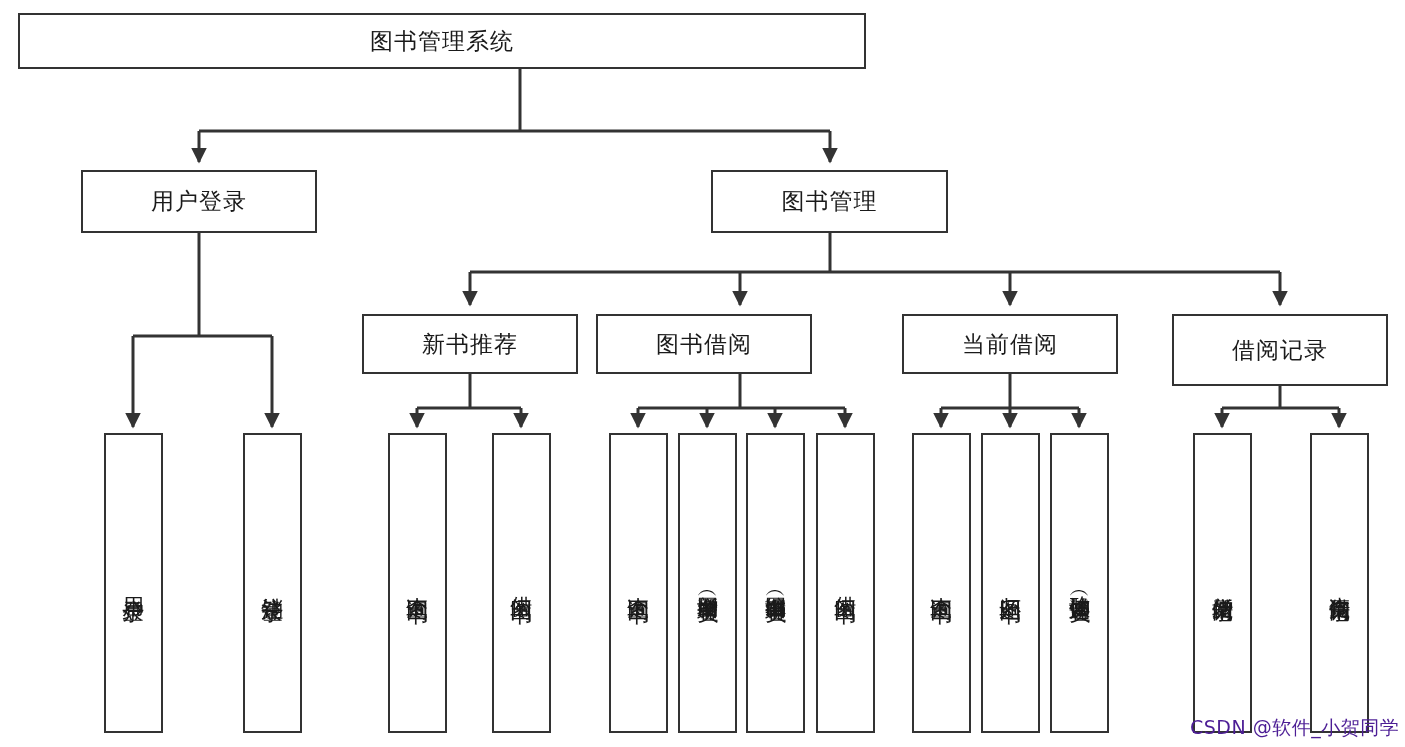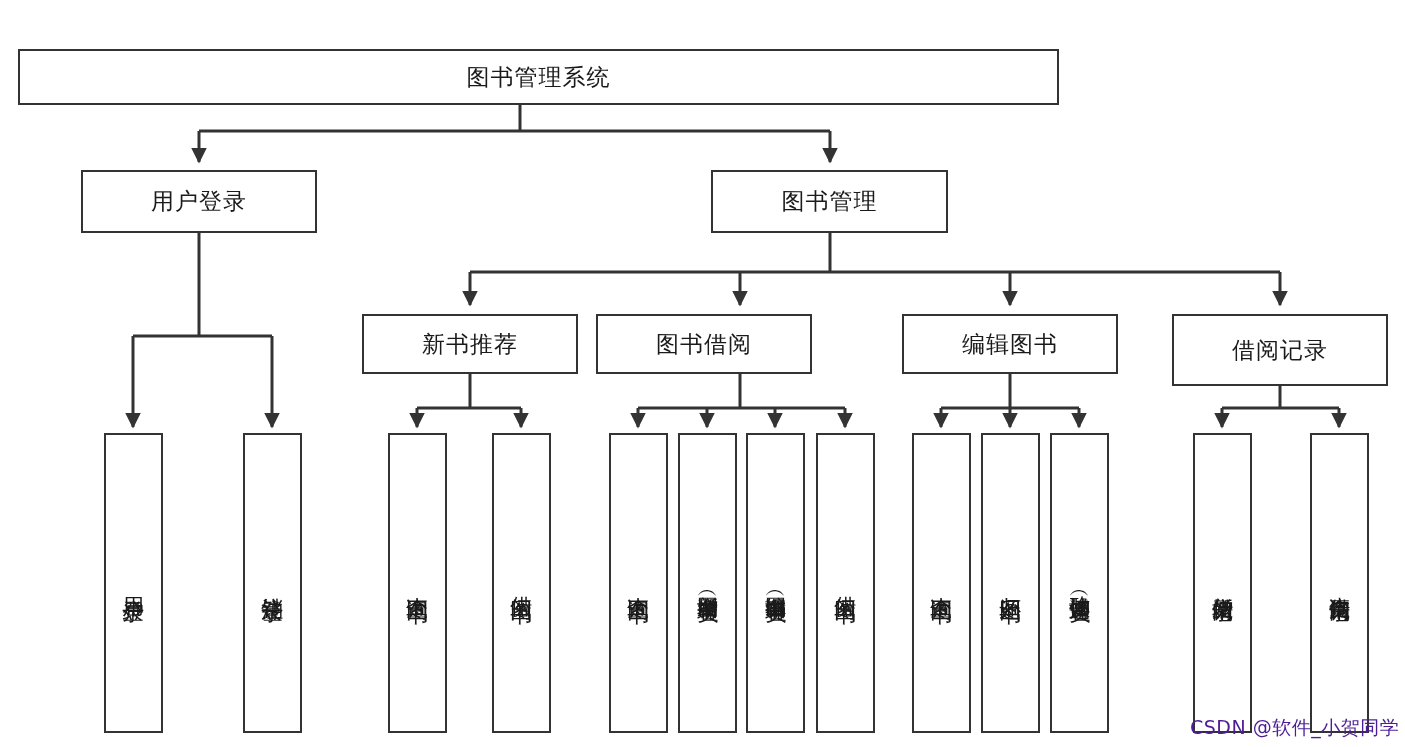--- a/index.html
+++ b/index.html
@@ -117,39 +117,39 @@
       <path d="M 1010 408 L 1010 427" marker-end="url(#arrow)"></path>
       <path d="M 1079 408 L 1079 427" marker-end="url(#arrow)"></path>
 
       <path d="M 1280 374 L 1280 408"></path>
       <path d="M 1222 408 L 1339 408"></path>
       <path d="M 1222 408 L 1222 427" marker-end="url(#arrow)"></path>
       <path d="M 1339 408 L 1339 427" marker-end="url(#arrow)"></path>
     </g>
   </svg>
 
-  <div class="node" style="left:18px; top:13px; width:1041px; height:56px;margin-top:36px;">
+  <div class="node" style="left:18px; top:13px; width:848px; height:56px;">
     <span class="node-label">图书管理系统</span>
   </div>
 
   <div class="node" style="left:81px; top:170px; width:236px; height:63px;">
     <span class="node-label">用户登录</span>
   </div>
   <div class="node" style="left:362px; top:314px; width:216px; height:60px;">
     <span class="node-label">新书推荐</span>
   </div>
 
   <div class="node" style="left:711px; top:170px; width:237px; height:63px;">
     <span class="node-label">图书管理</span>
   </div>
   <div class="node" style="left:596px; top:314px; width:216px; height:60px;">
     <span class="node-label">图书借阅</span>
   </div>
   <div class="node" style="left:902px; top:314px; width:216px; height:60px;">
-    <span class="node-label">编辑图书</span>
+    <span class="node-label">当前借阅</span>
   </div>
   <div class="node" style="left:1172px; top:314px; width:216px; height:72px;">
     <span class="node-label">借阅记录</span>
   </div>
 
   <div class="node leaf" style="left:104px; top:433px; width:59px; height:300px;">
     <span class="node-label">用户登录</span>
   </div>
   <div class="node leaf" style="left:243px; top:433px; width:59px; height:300px;">
     <span class="node-label">注销登录</span>

